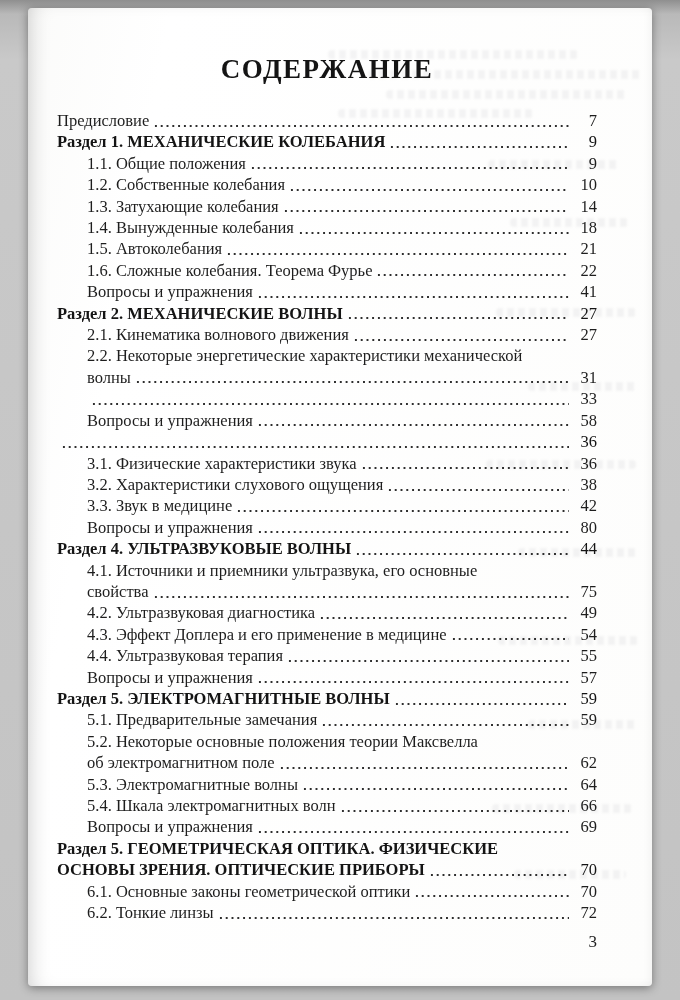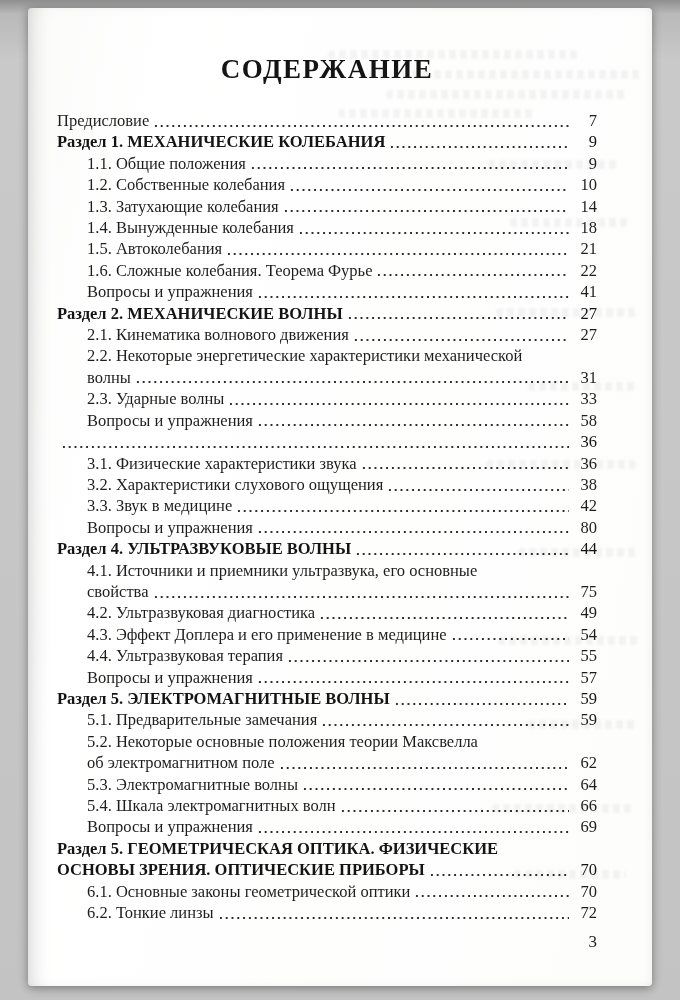--- a/index.html
+++ b/index.html
@@ -196,21 +196,20 @@
       <div class="entry item indent1">
         <div class="pre">2.2. Некоторые энергетические характеристики механической</div>
         <div class="row">
           <span class="label">волны</span>
           <span class="leader"></span>
           <span class="pagenum">31</span>
         </div>
       </div>
       <div class="entry item indent1">
         <div class="row">
-          <span class="label">2.3. Ударные волны</span>
           <span class="leader"></span>
           <span class="pagenum">33</span>
         </div>
       </div>
       <div class="entry item indent1">
         <div class="row">
           <span class="label">Вопросы и упражнения</span>
           <span class="leader"></span>
           <span class="pagenum">58</span>
         </div>

